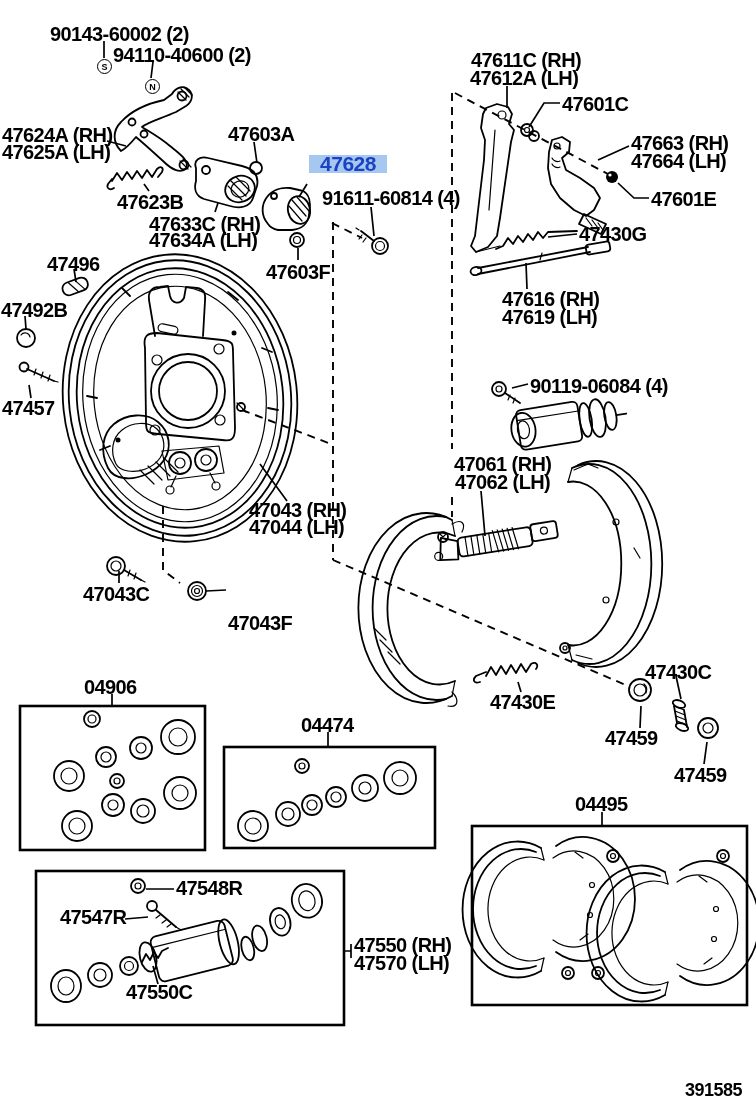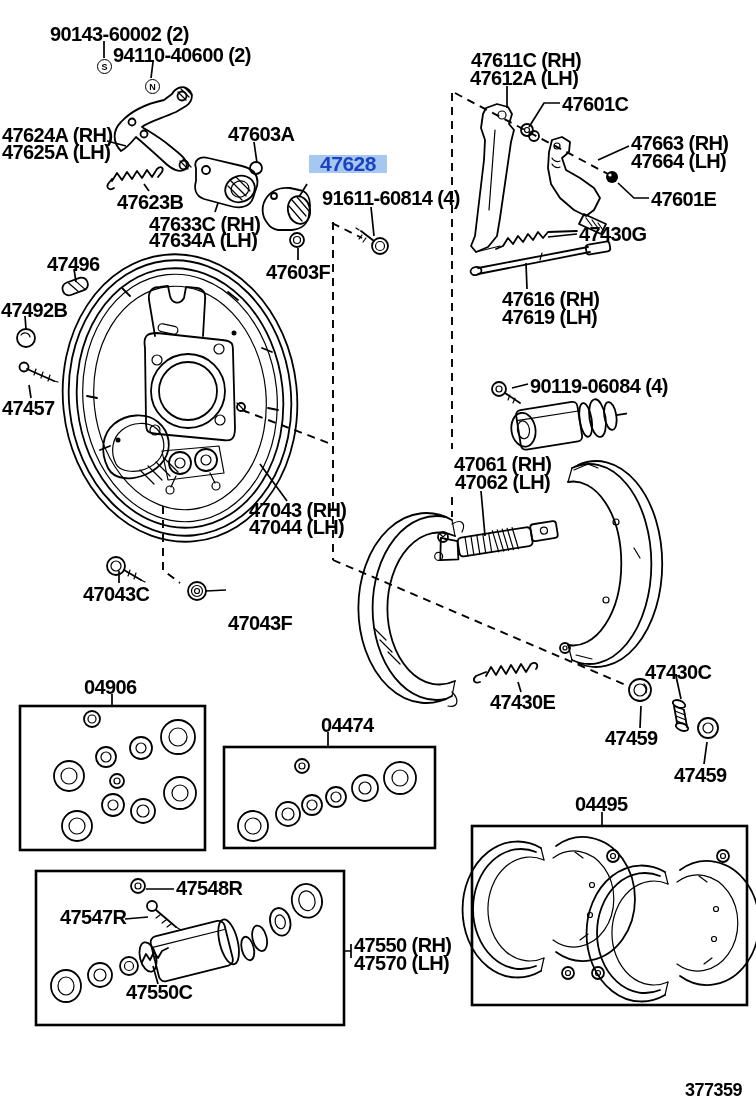--- a/index.html
+++ b/index.html
@@ -428,21 +428,21 @@
   <div class="lbl" style="left:149px;top:232px;">47634A (LH)</div>
   <div class="lbl" style="left:47px;top:256px;">47496</div>
   <div class="lbl" style="left:1px;top:302px;">47492B</div>
   <div class="lbl" style="left:266px;top:264px;">47603F</div>
   <div class="lbl" style="left:2px;top:400px;">47457</div>
   <div class="lbl" style="left:249px;top:502px;">47043 (RH)</div>
   <div class="lbl" style="left:249px;top:519px;">47044 (LH)</div>
   <div class="lbl" style="left:83px;top:586px;">47043C</div>
   <div class="lbl" style="left:228px;top:584px;margin-top:31px;">47043F</div>
   <div class="lbl" style="left:84px;top:679px;text-align:center;">04906</div>
-  <div class="lbl" style="left:301px;top:717px;margin-left:20px;">04474</div>
+  <div class="lbl" style="left:301px;top:717px;">04474</div>
 
   <div class="lbl" style="left:471px;top:52px;">47611C (RH)</div>
   <div class="lbl" style="left:470px;top:70px;">47612A (LH)</div>
   <div class="lbl" style="left:562px;top:96px;text-align:right;">47601C</div>
   <div class="lbl" style="left:631px;top:135px;">47663 (RH)</div>
   <div class="lbl" style="left:631px;top:153px;">47664 (LH)</div>
   <div class="lbl" style="left:651px;top:191px;">47601E</div>
   <div class="lbl" style="left:579px;top:226px;">47430G</div>
   <div class="lbl" style="left:502px;top:291px;text-align:center;">47616 (RH)</div>
   <div class="lbl" style="left:502px;top:309px;">47619 (LH)</div>
@@ -454,14 +454,14 @@
   <div class="lbl" style="left:605px;top:730px;">47459</div>
   <div class="lbl" style="left:674px;top:767px;">47459</div>
   <div class="lbl" style="left:575px;top:796px;">04495</div>
 
   <div class="lbl" style="left:176px;top:880px;">47548R</div>
   <div class="lbl" style="left:60px;top:909px;">47547R</div>
   <div class="lbl" style="left:126px;top:984px;">47550C</div>
   <div class="lbl" style="left:354px;top:937px;">47550 (RH)</div>
   <div class="lbl" style="left:354px;top:955px;">47570 (LH)</div>
 
-  <div class="lbl code" style="left:685px;top:1082px;">377359</div>
+  <div class="lbl code" style="left:685px;top:1082px;">391585</div>
 </div>
 
 </body></html>

